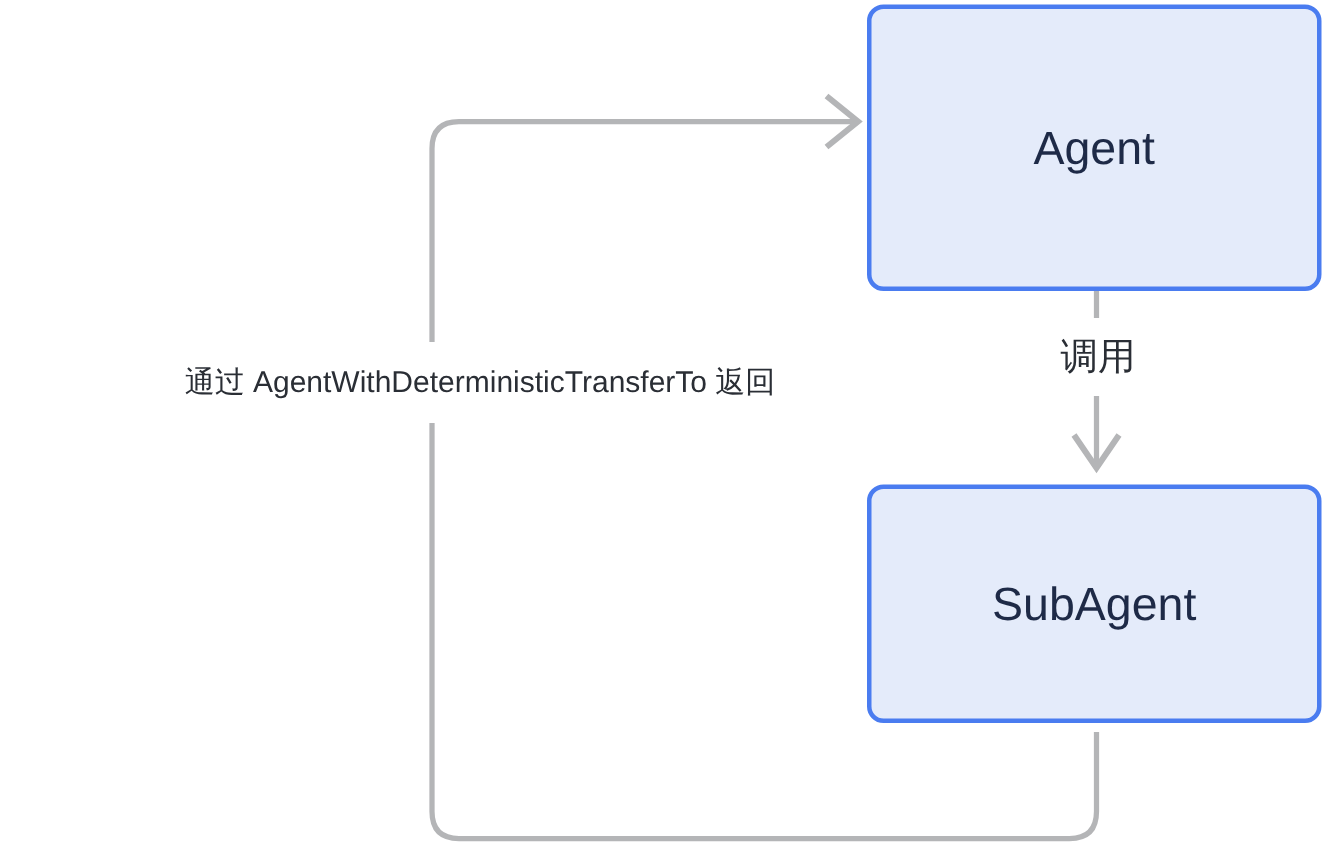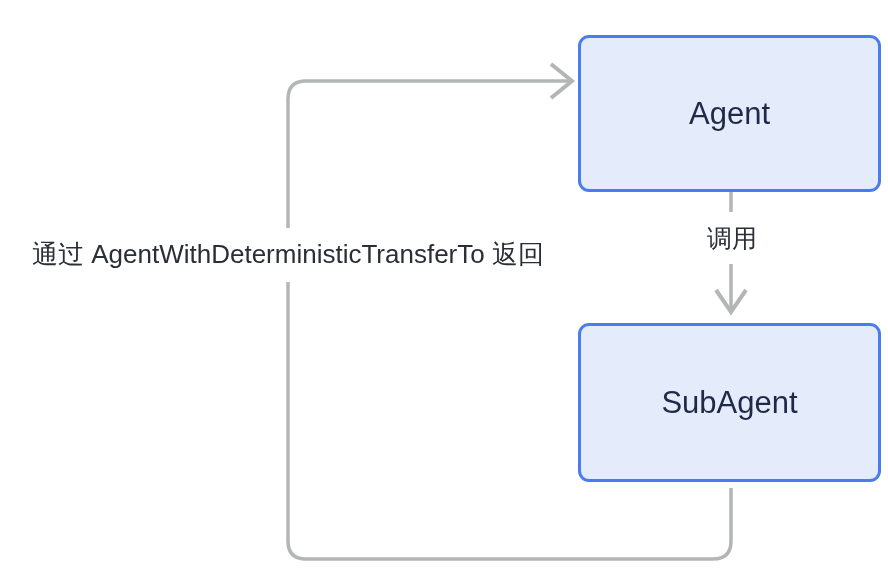--- a/index.html
+++ b/index.html
@@ -32,22 +32,21 @@
     align-items: center;
     justify-content: center;
     color: #1e2a47;
     font-size: 31px;
     line-height: 1;
   }
   .node-agent {
     left: 578px;
     top: 3px;
     width: 303px;
-    height: 157px;
-    margin-top: 32px;
+    height: 191px;
   }
   .node-subagent {
     left: 578px;
     top: 323px;
     width: 303px;
     height: 159px;
   }
   .edge-label {
     position: absolute;
     background: #ffffff;
@@ -63,21 +62,22 @@
     top: 212px;
     width: 72px;
     height: 52px;
     font-size: 25px;
   }
   .label-return {
     left: 0px;
     top: 228px;
     width: 576px;
     height: 54px;
-    font-size: 26px;
+    font-size: 20px;
+    padding-left: 32px;
   }
 </style>
 </head>
 <body>
 
 <div class="canvas">
 
   <svg class="edge-layer" width="888" height="568" viewBox="0 0 888 568" fill="none" xmlns="http://www.w3.org/2000/svg">
 
     <path d="M 731 162 L 731 311" stroke-width="3.5" fill="none" stroke="#b4b5b7"></path>

